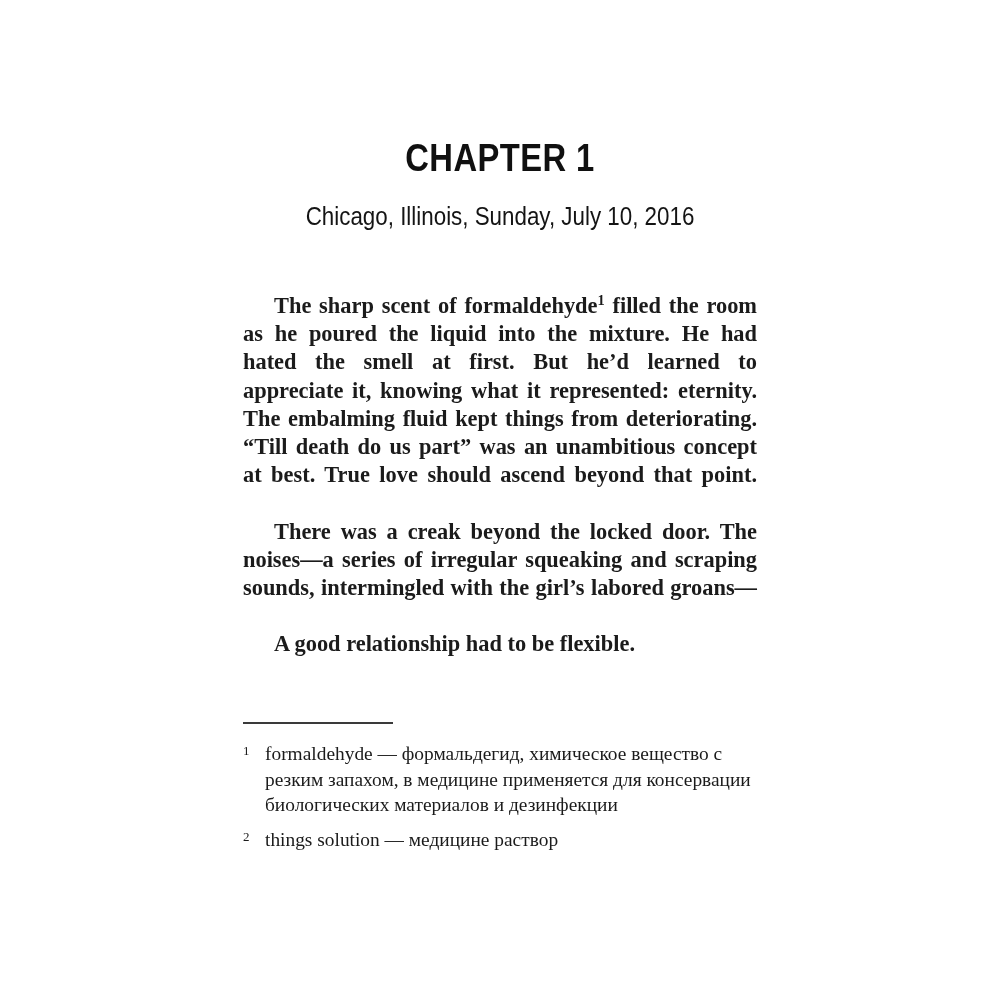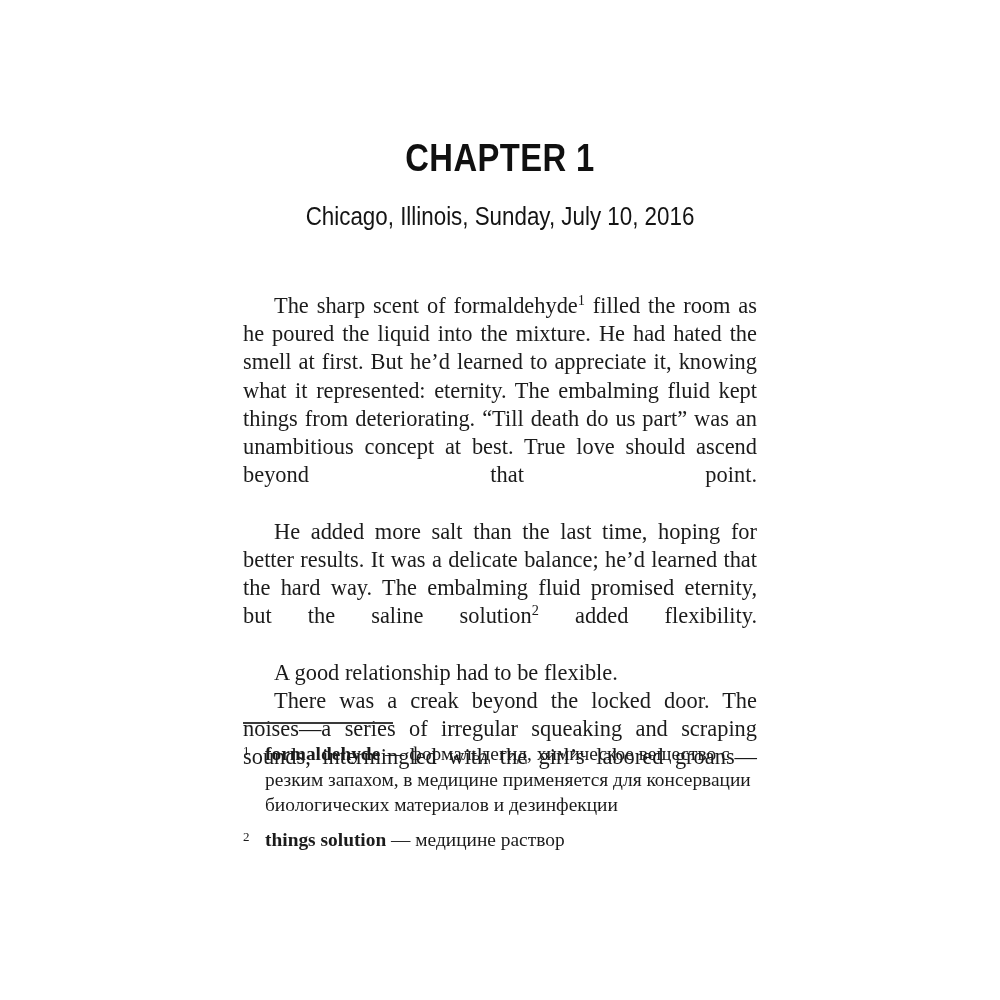--- a/index.html
+++ b/index.html
@@ -63,20 +63,21 @@
     margin: 0;
     padding-top: 21px;
   }
 
   
   .body-copy {
     position: absolute;
     left: 0;
     top: 292px;
     width: 514px;
+    font-weight: bold;
   }
   .body-copy p {
     margin: 0;
     font-size: 22.4px;
     line-height: 28.2px;
     text-align: justify;
     text-justify: inter-word;
     color: #1b1b1b;
     hyphens: none;
   }
@@ -121,44 +122,43 @@
   .footnote:last-child { margin-bottom: 0; }
   .fn-num {
     position: absolute;
     left: 0;
     top: 0;
     font-size: 13px;
     line-height: 20px;
     color: #1b1b1b;
   }
   .fn-term {
-    font-weight: 700;
+    font-weight: 400;
   }
 </style>
 </head>
 <body>
 
 <div class="page">
 
   <div class="column">
 
     <div class="chapter-head">
       <h1 class="chapter-title">CHAPTER 1</h1>
       <div class="chapter-subtitle">Chicago, Illinois, Sunday, July 10, 2016</div>
     </div>
 
     <div class="body-copy">
 
       <p class="indent"><span>The sharp scent of formaldehyde</span><sup class="fn-ref">1</sup><span> filled the room as he poured the liquid into the mixture. He had hated the smell at first. But he’d learned to appreciate it, knowing what it represented: eternity. The embalming fluid kept things from deteriorating. “Till death do us part” was an unambitious concept at best. True love should ascend beyond that point.</span></p>
 
-      <p class="indent"><span>He added more salt than the last time, hoping for better results. It was a delicate balance; he’d learned that the hard way. The embalming fluid promised eternity, but the saline solution</span><sup class="fn-ref">2</sup><span> added flexibility.</span></p>
+
+      <p class="indent">There was a creak beyond the locked door. The noises—a series of irregular squeaking and scraping sounds, intermingled with the girl’s labored groans—</p>
 
       <p class="indent nojustify-last">A good relationship had to be flexible.</p>
-
-      <p class="indent">There was a creak beyond the locked door. The noises—a series of irregular squeaking and scraping sounds, intermingled with the girl’s labored groans—</p>
 
     </div>
 
     <div class="footnotes">
 
       <div class="fn-rule"></div>
 
       <div class="footnote">
         <span class="fn-num">1</span><span class="fn-term">formaldehyde</span><span> — </span><span>формальдегид, химическое вещество с резким запахом, в медицине применяется для консервации биологических материалов и дезинфекции</span>
       </div>

